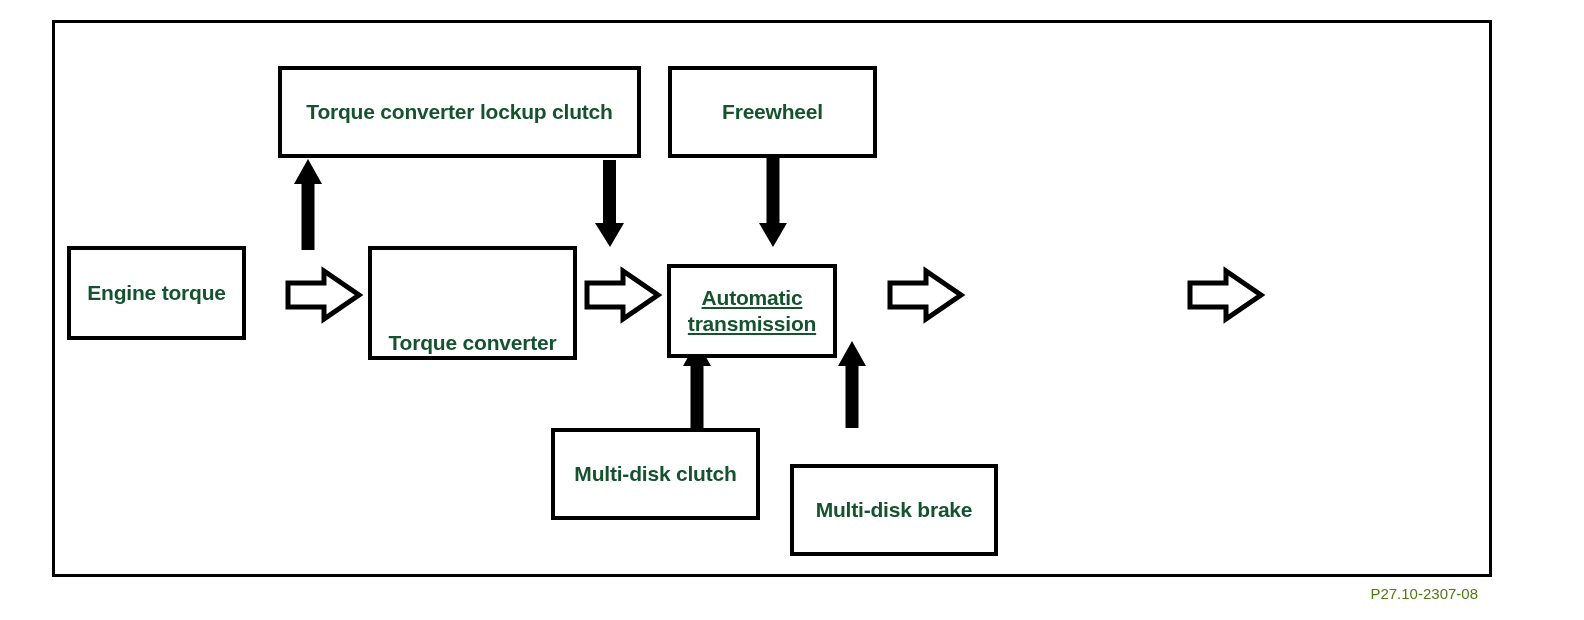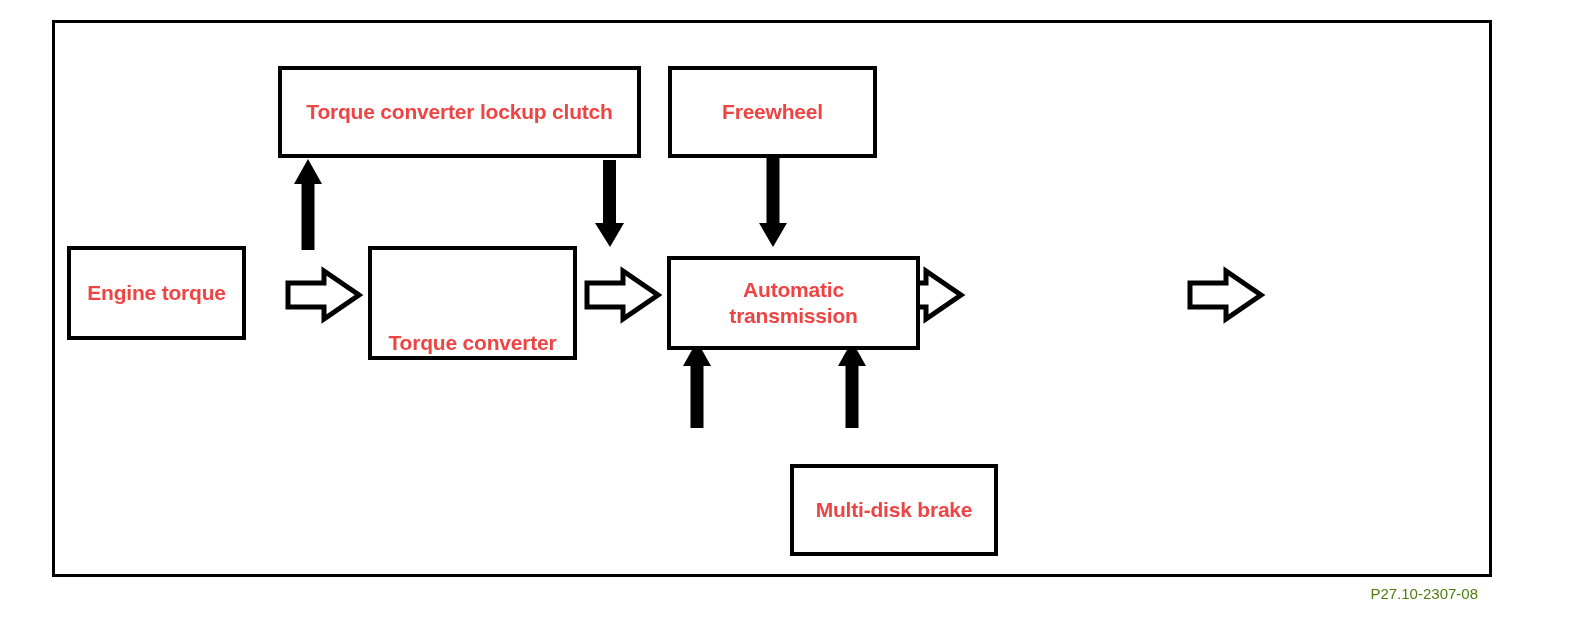--- a/index.html
+++ b/index.html
@@ -31,28 +31,28 @@
     border: 4px solid #000000;
     background: #ffffff;
     display: flex;
     align-items: center;
     justify-content: center;
     text-align: center;
     font-weight: bold;
     font-size: 21px;
     line-height: 26px;
     letter-spacing: -0.2px;
-    color: #ef4444;
+    color: #14532d;
     padding: 0 8px;
   }
   #node-lockup-clutch       { left: 278px;  top: 66px;  width: 363px; height: 92px; }
   #node-freewheel           { left: 668px;  top: 66px;  width: 209px; height: 92px; }
   #node-engine-torque       { left: 67px;   top: 246px; width: 179px; height: 94px; }
   #node-torque-converter    { left: 368px;  top: 246px; width: 209px; height: 114px; align-items: flex-end; }
-  #node-automatic-transmission { left: 667px; top: 256px; width: 253px; height: 94px; }
+  #node-automatic-transmission { left: 667px; top: 264px; width: 170px; height: 94px; text-decoration: underline; }
   #node-rear-axle-differential { left: 970px; top: 246px; width: 208px; height: 94px; }
   #node-output-torque       { left: 1269px; top: 246px; width: 209px; height: 94px; }
   #node-multi-disk-clutch   { left: 551px;  top: 428px; width: 209px; height: 92px; }
   #node-multi-disk-brake    { left: 790px;  top: 428px; width: 208px; height: 92px; margin-top: 36px; }
   .arrow-layer {
     position: absolute;
     left: 0;
     top: 0;
     width: 1584px;
     height: 620px;
@@ -103,20 +103,23 @@
   <div class="node" id="node-torque-converter">
     <span>Torque converter</span>
   </div>
 
   <div class="node" id="node-automatic-transmission">
     <span>Automatic transmission</span>
   </div>
 
 
 
+  <div class="node" id="node-multi-disk-clutch">
+    <span>Multi-disk clutch</span>
+  </div>
 
   <div class="node" id="node-multi-disk-brake">
     <span>Multi-disk brake</span>
   </div>
 
   <div class="caption">P27.10-2307-08</div>
 
 </div>
 
 </body></html>

